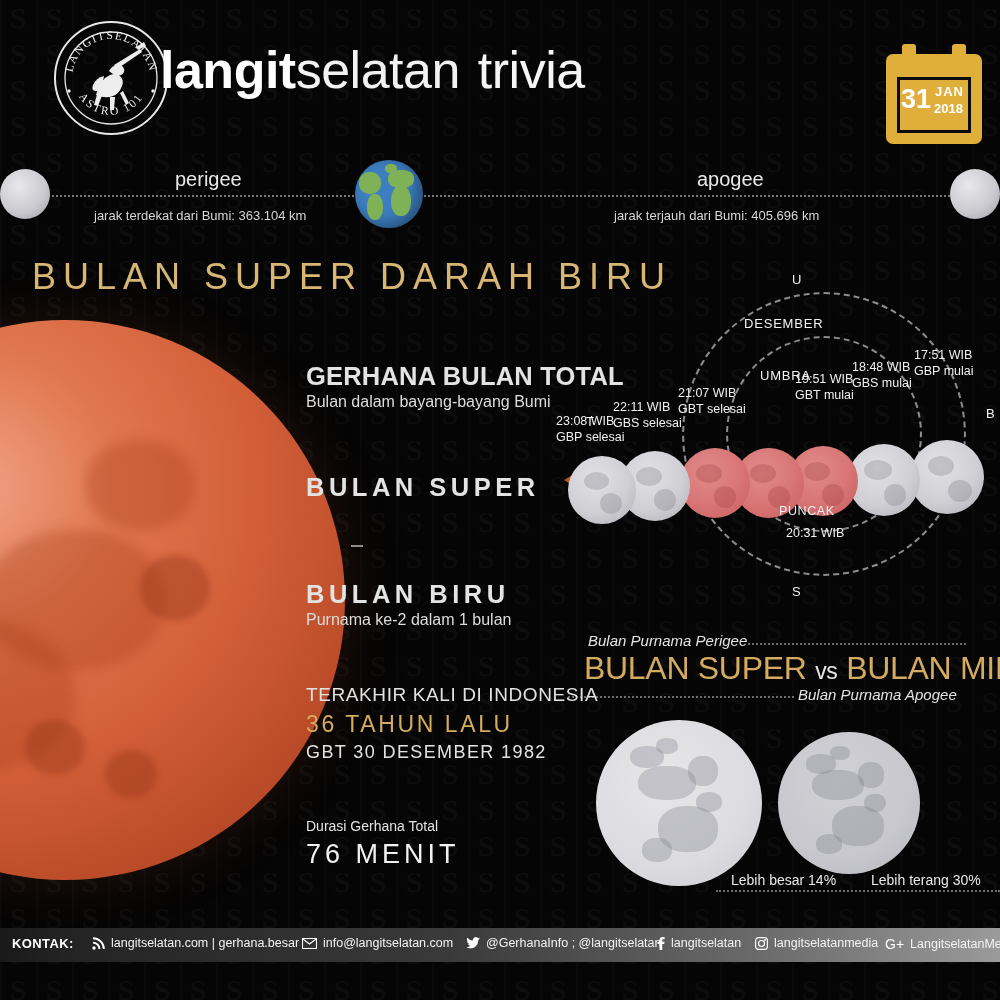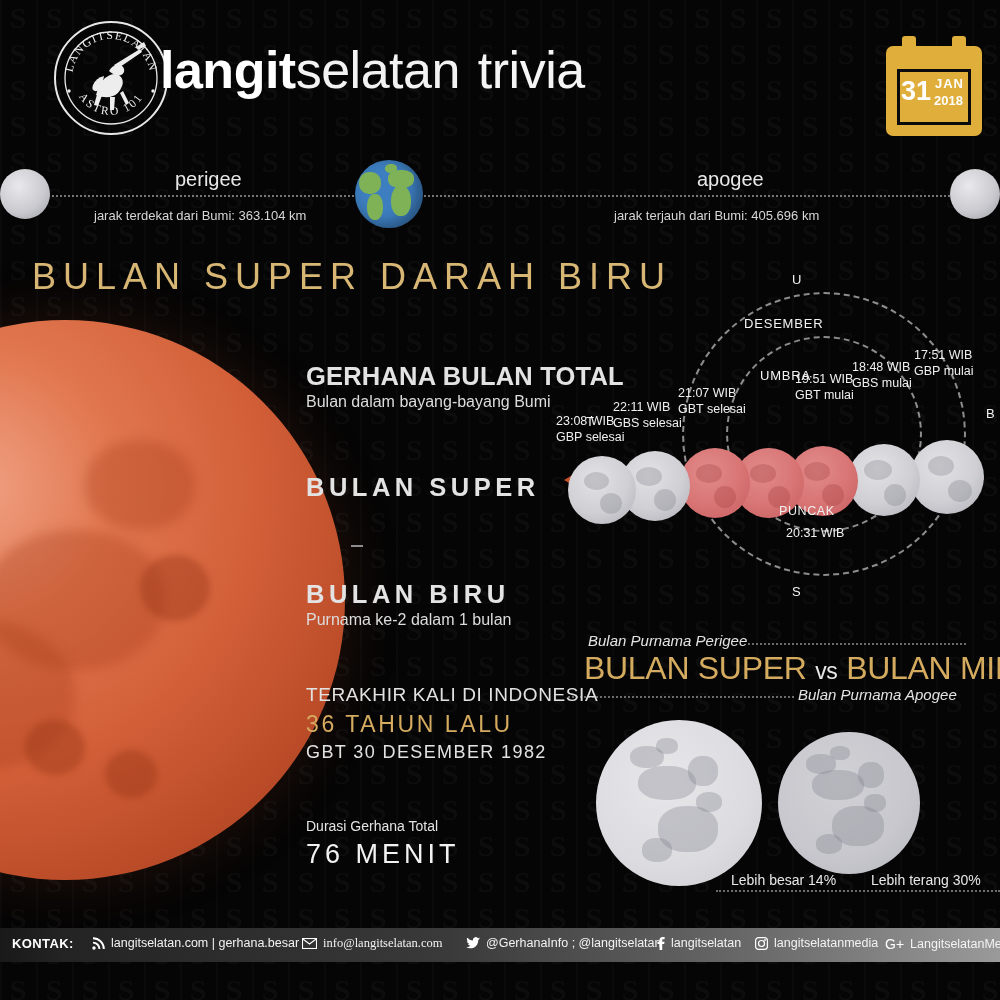--- a/index.html
+++ b/index.html
@@ -16,21 +16,21 @@
      color:rgba(255,255,255,.035);font:700 30px "Liberation Serif",serif;
      line-height:36px;text-align:center;user-select:none;}
 
   
   #header{position:absolute;left:0;top:0;width:1000px;height:150px;}
   #logo{position:absolute;left:52px;top:19px;width:118px;height:118px;}
   #brand{position:absolute;left:160px;top:40px;font-size:52px;letter-spacing:-.5px;color:#fff;white-space:nowrap;text-align:right;}
   #brand .b{font-weight:700;}
   #brand .l{font-weight:300;color:#f2f2f2;}
   #brand .t{font-weight:400;margin-left:18px;color:#f5f5f5;}
-  #calendar{position:absolute;left:886px;top:36px;width:84px;height:100px;text-decoration:underline;}
+  #calendar{position:absolute;left:886px;top:44px;width:84px;height:100px;text-decoration:underline;}
   #cal-body{position:absolute;left:0;top:10px;width:96px;height:90px;background:#dfae3b;border-radius:7px;}
   #cal-screen{position:absolute;left:11px;top:23px;width:74px;height:56px;background:#dfae3b;border:3px solid #0b0b0b;box-sizing:border-box;}
   .cal-tab{position:absolute;top:0;width:14px;height:20px;background:#dfae3b;border-radius:3px;}
   #cal-day{position:absolute;left:15px;top:30px;font:700 27px "Liberation Sans",sans-serif;color:#fff;}
   #cal-mon{position:absolute;left:49px;top:30px;font:700 13px "Liberation Sans",sans-serif;color:#fff;letter-spacing:1px;}
   #cal-yr{position:absolute;left:48px;top:47px;font:700 13px "Liberation Sans",sans-serif;color:#fff;text-align:center;}
 
   
   #orbit{position:absolute;left:0;top:150px;width:1000px;height:90px;}
   #orbit-line{position:absolute;left:36px;top:45px;width:930px;height:0;
@@ -1126,21 +1126,21 @@
 
   <div class="fitem" style="left:92px;">
     <svg class="ic" width="13" height="13" viewBox="0 0 13 13">
       <circle cx="2" cy="11" r="1.7" fill="#fff"></circle>
       <path d="M1 6.6 a5.5 5.5 0 0 1 5.5 5.5 h1.9 A7.4 7.4 0 0 0 1 4.7z" fill="#fff"></path>
       <path d="M1 2.2 a9.9 9.9 0 0 1 9.9 9.9 h1.9 A11.8 11.8 0 0 0 1 .3z" fill="#fff"></path>
     </svg>
     <span>langitselatan.com | gerhana.besar</span>
   </div>
 
-  <div class="fitem" style="left:302px;font-family:Liberation Serif, serif;">
+  <div class="fitem" style="left:302px;">
     <svg class="ic" width="15" height="11" viewBox="0 0 15 11">
       <rect x="0.5" y="0.5" width="14" height="10" fill="none" stroke="#fff" stroke-width="1.1"></rect>
       <path d="M0.8 1 L7.5 6 L14.2 1" fill="none" stroke="#fff" stroke-width="1.1"></path>
     </svg>
     <span>info@langitselatan.com</span>
   </div>
 
   <div class="fitem" style="left:466px;">
     <svg class="ic" width="14" height="12" viewBox="0 0 14 12">
       <path d="M14 1.5a5.6 5.6 0 0 1-1.6.45A2.8 2.8 0 0 0 13.6.4a5.6 5.6 0 0 1-1.8.68A2.8 2.8 0 0 0 7 3.6 7.9 7.9 0 0 1 1.3.7a2.8 2.8 0 0 0 .86 3.7 2.8 2.8 0 0 1-1.27-.35 2.8 2.8 0 0 0 2.24 2.74 2.8 2.8 0 0 1-1.26.05 2.8 2.8 0 0 0 2.6 1.94A5.6 5.6 0 0 1 0 10.1a7.9 7.9 0 0 0 4.28 1.25c5.14 0 7.95-4.26 7.95-7.95v-.36A5.7 5.7 0 0 0 14 1.5z" fill="#fff"></path>

